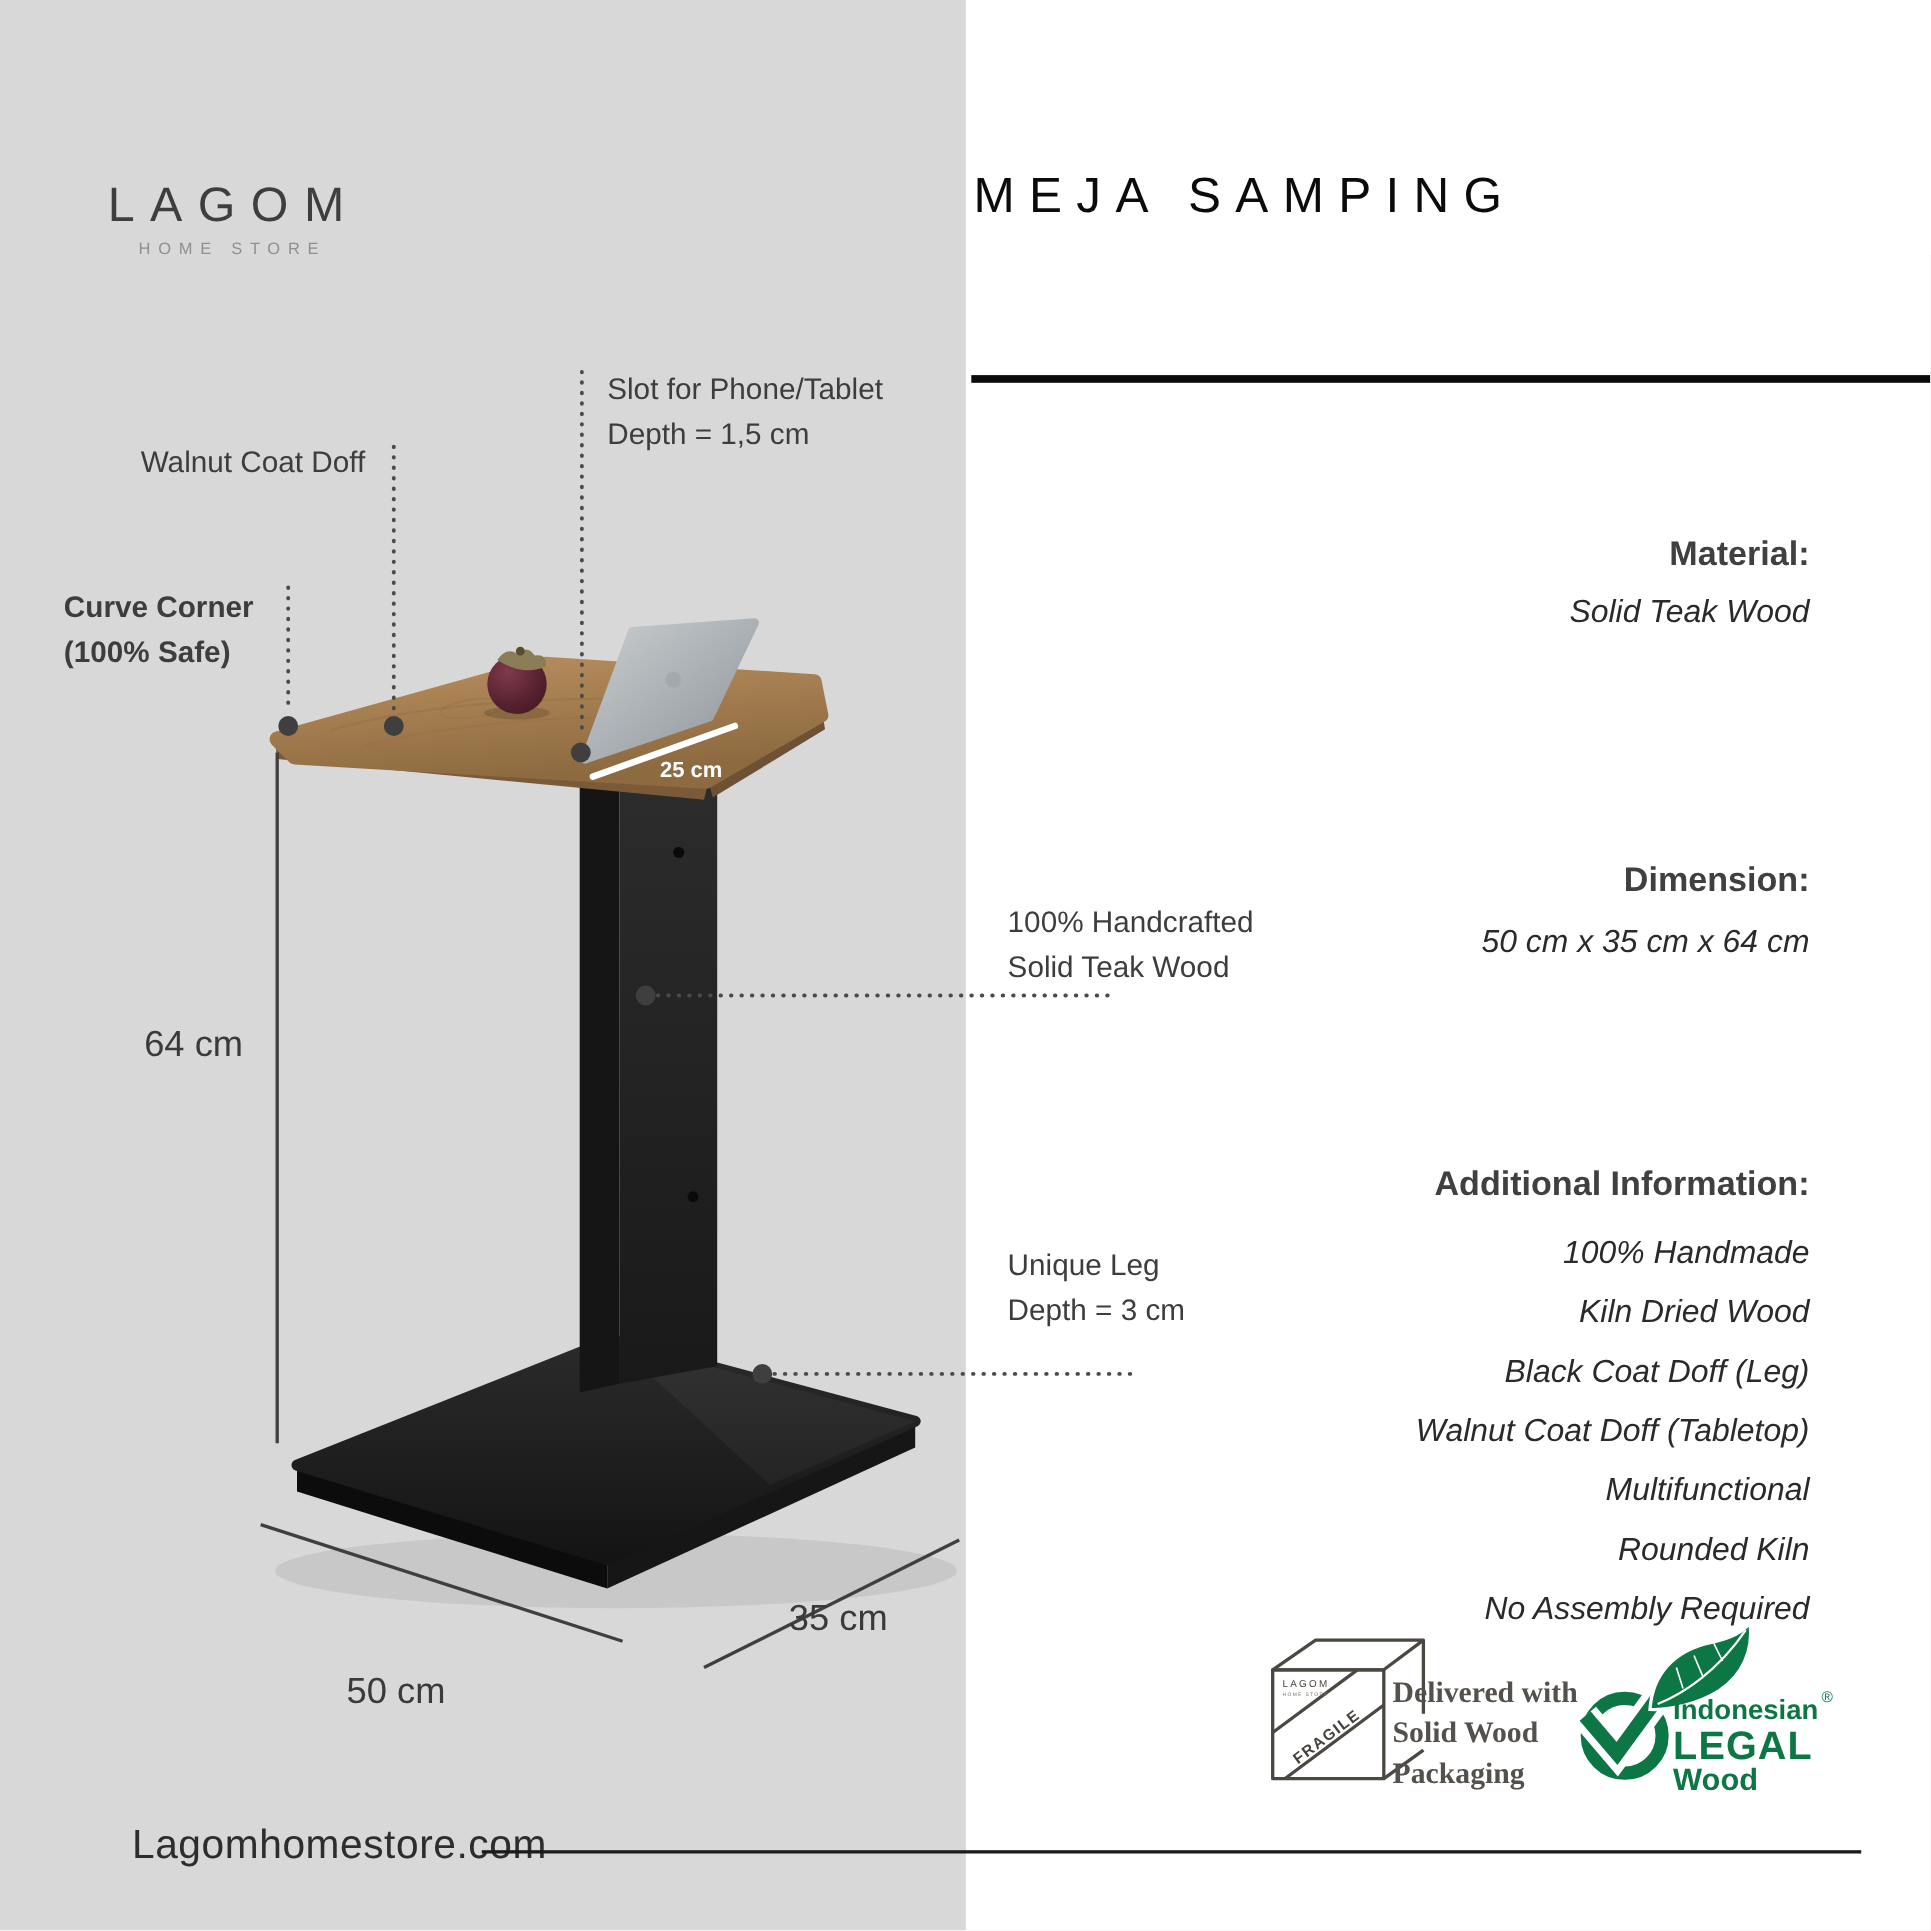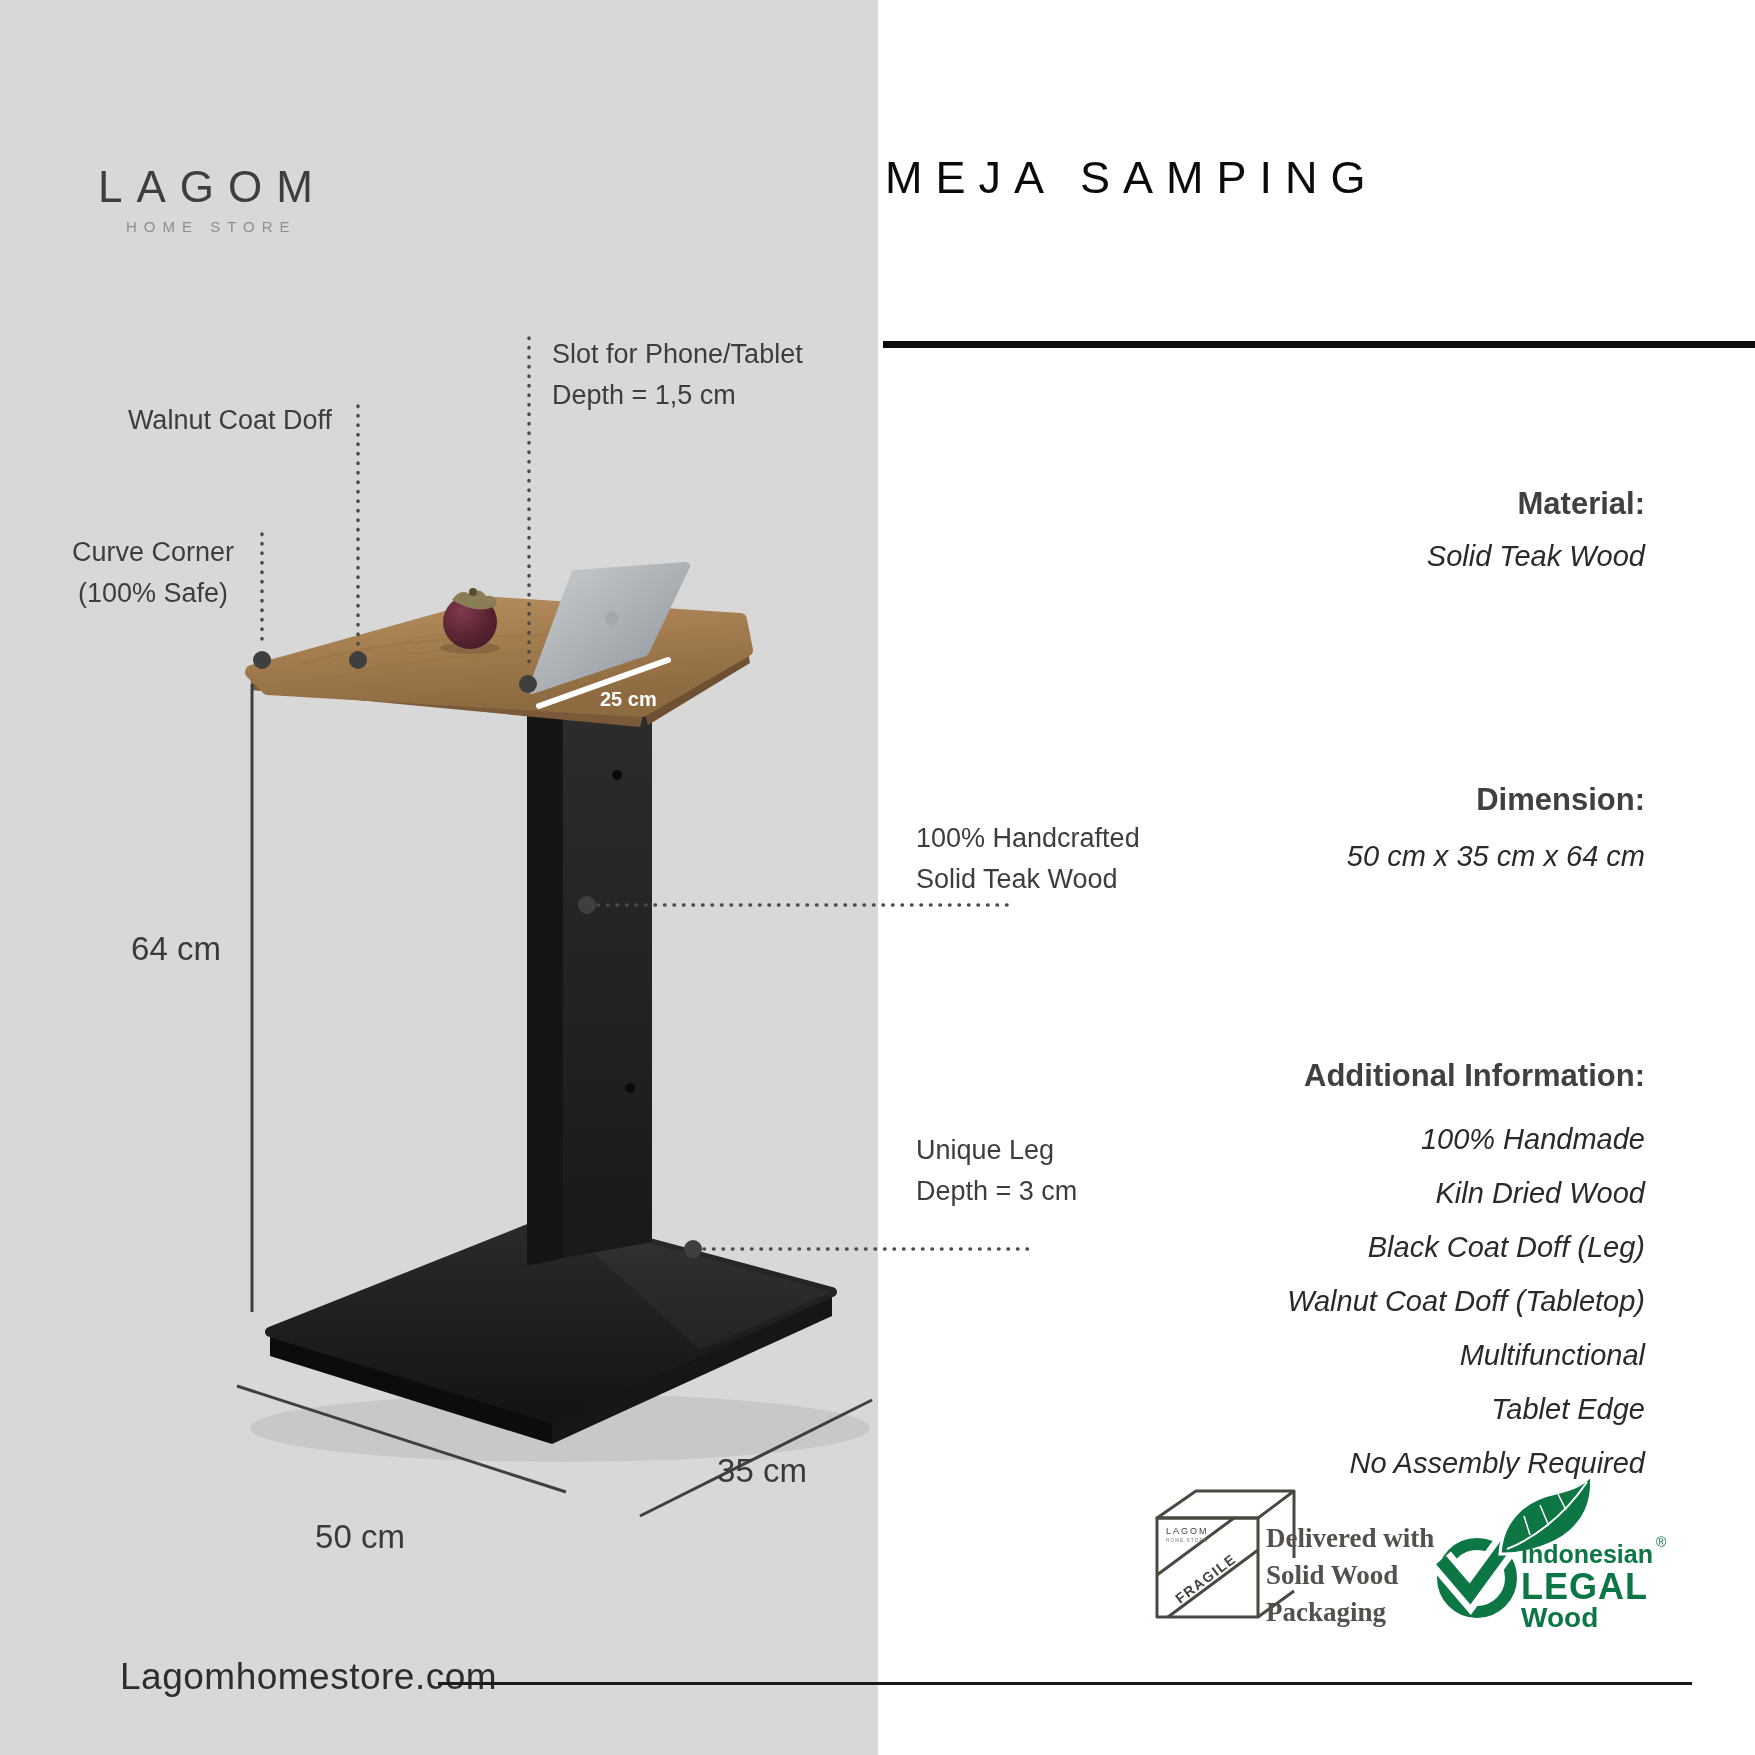--- a/index.html
+++ b/index.html
@@ -172,33 +172,33 @@
   </div>
 
   <div class="abs right-col" style="right:110px;top:1058px;">
     <div class="info-label">Additional Information:</div>
     <div class="info-list" style="margin-top:18px;">
       <div>100% Handmade</div>
       <div>Kiln Dried Wood</div>
       <div>Black Coat Doff (Leg)</div>
       <div>Walnut Coat Doff (Tabletop)</div>
       <div>Multifunctional</div>
-      <div>Tablet Edge</div>
+      <div>Rounded Kiln</div>
       <div>No Assembly Required</div>
     </div>
   </div>
 
   <div class="abs note" style="left:552px;top:334px;">
     <div>Slot for Phone/Tablet</div>
     <div>Depth = 1,5 cm</div>
   </div>
 
   <div class="abs note" style="left:100px;top:400px;width:232px;text-align:right;">Walnut Coat Doff</div>
 
-  <div class="abs note" style="left:58px;top:532px;width:190px;text-align:center;">
+  <div class="abs note" style="left:58px;top:532px;width:190px;text-align:left;font-weight:bold;">
     <div>Curve Corner</div>
     <div>(100% Safe)</div>
   </div>
 
   <div class="abs note" style="left:916px;top:818px;">
     <div>100% Handcrafted</div>
     <div>Solid Teak Wood</div>
   </div>
 
   <div class="abs note" style="left:916px;top:1130px;">

